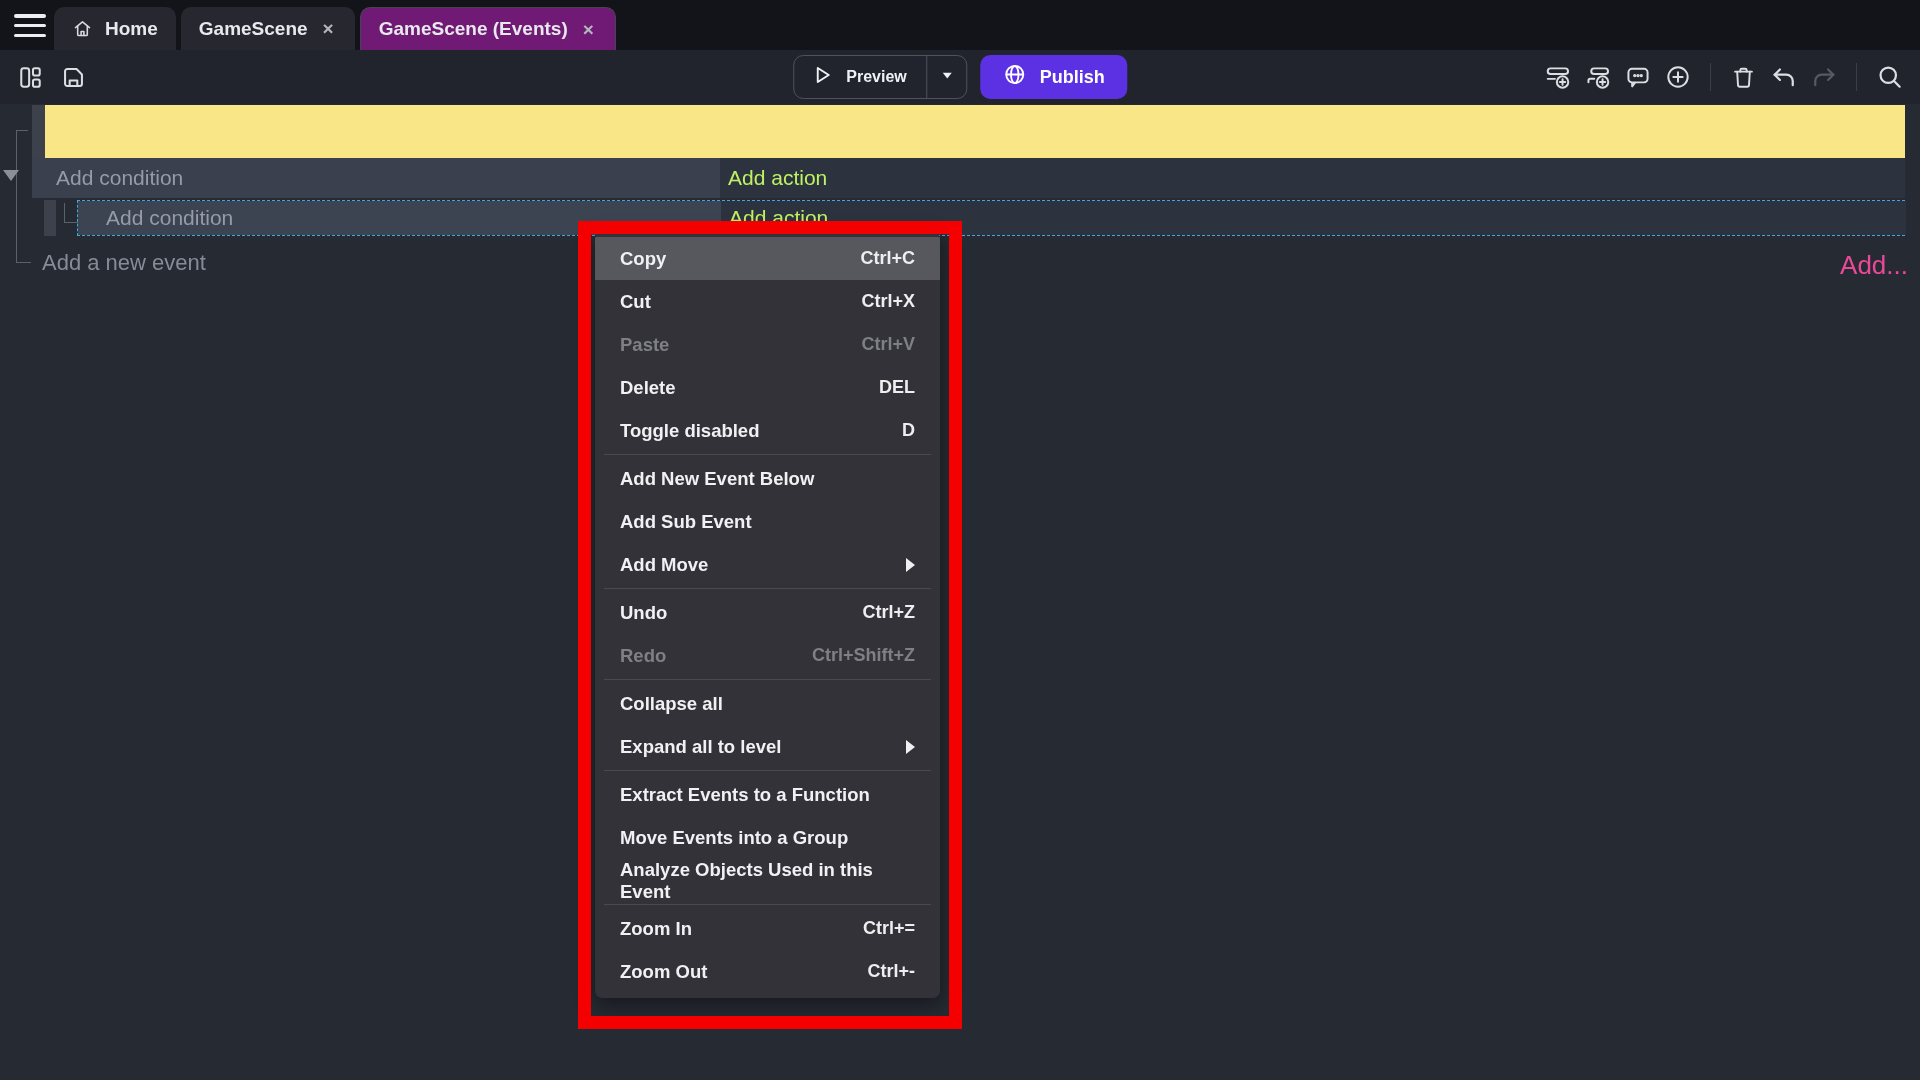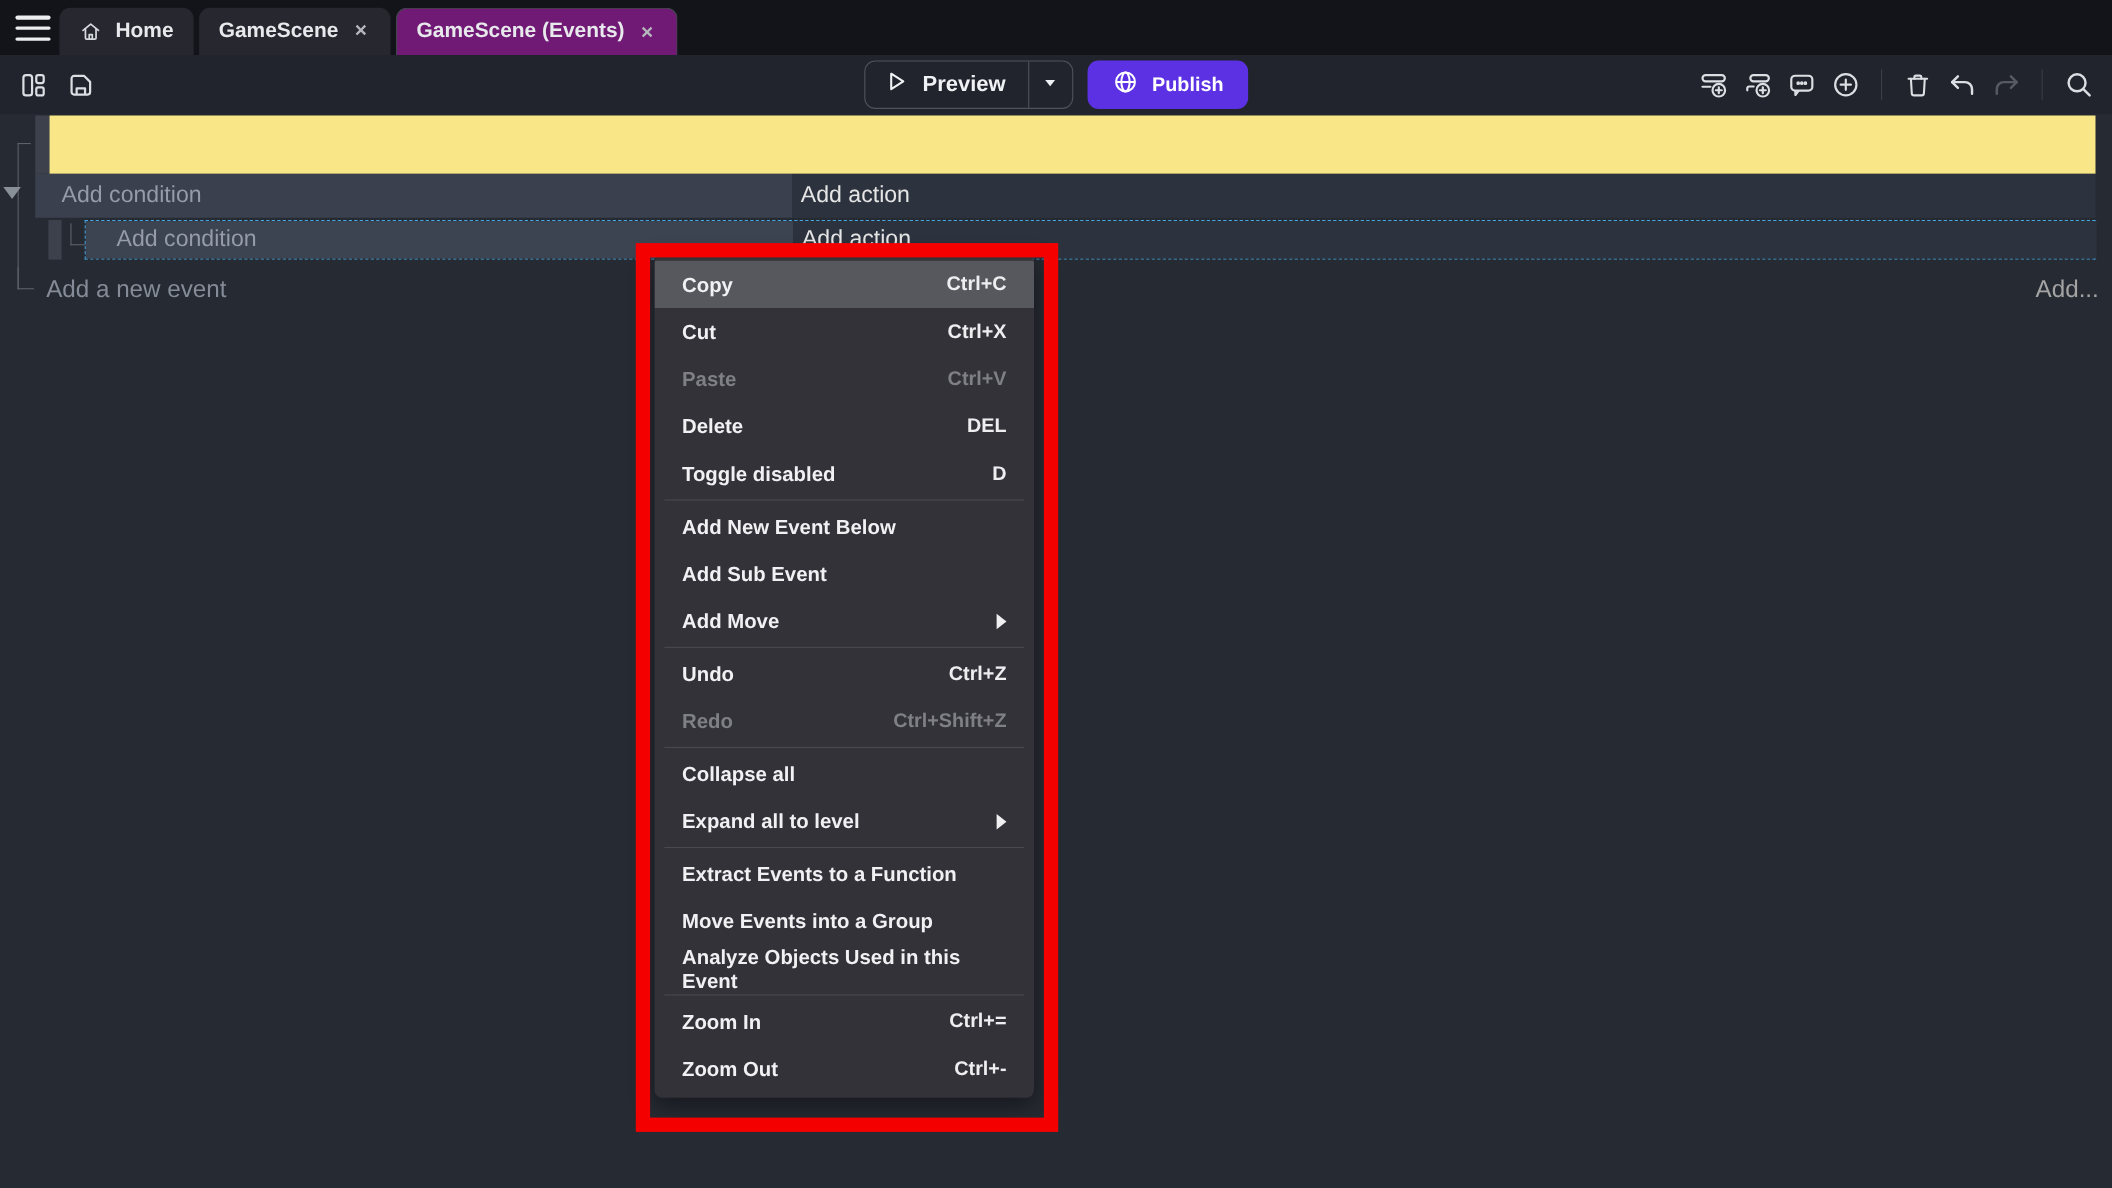--- a/index.html
+++ b/index.html
@@ -25,21 +25,21 @@
              background:#21242c; }
   .tb-left { position:absolute; left:16px; top:0; height:54px; display:flex; align-items:center; gap:14px; }
   .tb-right { position:absolute; right:16px; top:0; height:54px; display:flex; align-items:center; gap:11px; }
   .tb-icon { width:29px; height:29px; color:#dbdee2; cursor:pointer; display:flex; align-items:center; justify-content:center; }
   .tb-icon.dim { color:#565b63; }
   .tb-divider { width:1px; height:28px; background:#3a3e46; margin:0 7px; }
   .tb-center { position:absolute; left:50%; top:5px; transform:translateX(-50%);
                display:flex; gap:13px; align-items:center; }
   .preview-group { display:flex; height:44px; border:1.5px solid #4d525c; border-radius:10px; color:#f0f1f4; }
   .preview-main { display:flex; align-items:center; gap:12px; padding:0 20px 0 16px;
-                  font-size:20px; font-weight:700; cursor:pointer; }
+                  font-size:16px; font-weight:700; cursor:pointer; }
   .preview-arrow { display:flex; align-items:center; justify-content:center; width:40px;
                    border-left:1px solid #4d525c; cursor:pointer; }
   .publish-btn { display:flex; align-items:center; gap:12px; height:44px; padding:12px 22px;
                  background:#5c31e4; border-radius:10px; color:#ffffff;
                  font-size:18px; font-weight:700; cursor:pointer; border:none; }
 
   
   .events { position:absolute; left:0; top:104px; width:1920px; height:976px; background:#262a32; }
   .gutter-strip-a { position:absolute; left:32px; top:1px; width:13px; height:53px; background:#3c414c; }
   .gutter-strip-b { position:absolute; left:44px; top:96px; width:12px; height:36px; background:#3c414c; }
@@ -47,33 +47,33 @@
   .row1 { position:absolute; left:0; top:54px; width:1920px; height:40px; }
   .row2 { position:absolute; left:0; top:96px; width:1920px; height:36px; }
   .cell { position:absolute; top:0; height:100%; display:flex; align-items:center; }
   .cond1 { left:32px; width:688px; background:#3a404d; }
   .act1  { left:720px; width:1185px; background:#2d333e; }
   .dashed-wrap { position:absolute; left:77px; top:0; width:1828px; height:36px;
                  border:1px dashed #42a7e0; }
   .cond2 { left:0; width:643px; background:#3d4451; }
   .act2  { left:643px; width:1185px; background:#2d333e; }
   .placeholder { font-size:21px; color:#959ca7; padding-left:24px; white-space:nowrap; }
-  .placeholder.action { color:#e5e5e5; padding-left:8px; }
+  .placeholder.action { color:#bef264; padding-left:8px; }
   .cond2 .placeholder { padding-left:28px; }
   .tree-v    { position:absolute; left:16px; top:26px; width:12px; height:133px;
                border-left:1.5px solid #5b616b; border-top:1.5px solid #5b616b; }
   .tree-bend { position:absolute; left:16px; top:139px; width:15px; height:20px;
                border-left:1.5px solid #5b616b; border-bottom:1.5px solid #5b616b; }
   .tree-sub  { position:absolute; left:64px; top:99px; width:14px; height:20px;
                border-left:1.5px solid #5b616b; border-bottom:1.5px solid #5b616b; }
   .expand-tri { position:absolute; left:3px; top:66px; width:0; height:0;
                 border-left:8px solid transparent; border-right:8px solid transparent;
                 border-top:11px solid #8a9098; }
   .add-new-event { position:absolute; left:42px; top:146px; font-size:22px; color:#858c97; cursor:pointer; }
-  .add-overflow  { position:absolute; right:12px; top:146px; font-size:22px; color:#a3a3a3; cursor:pointer;text-align:center; }
+  .add-overflow  { position:absolute; right:12px; top:146px; font-size:26px; color:#ec4899; cursor:pointer;text-align:center; }
 
   
   .context-menu { position:absolute; left:595px; top:232px; width:345px;
                   background:#323238; border-radius:7px; padding:5px 0;
                   box-shadow:0 6px 22px rgba(0,0,0,.45); z-index:5; overflow:hidden; }
   .menu-item { height:43px; display:flex; align-items:center; padding:0 25px;
                font-size:18.5px; font-weight:600; color:#f1f1f4; cursor:pointer; }
   .menu-item .shortcut { margin-left:auto; font-size:18px; font-weight:600; color:#eeeef1; }
   .menu-item.highlighted { background:#57575e; }
   .menu-item.disabled, .menu-item.disabled .shortcut { color:#7f7f86; cursor:default; }

